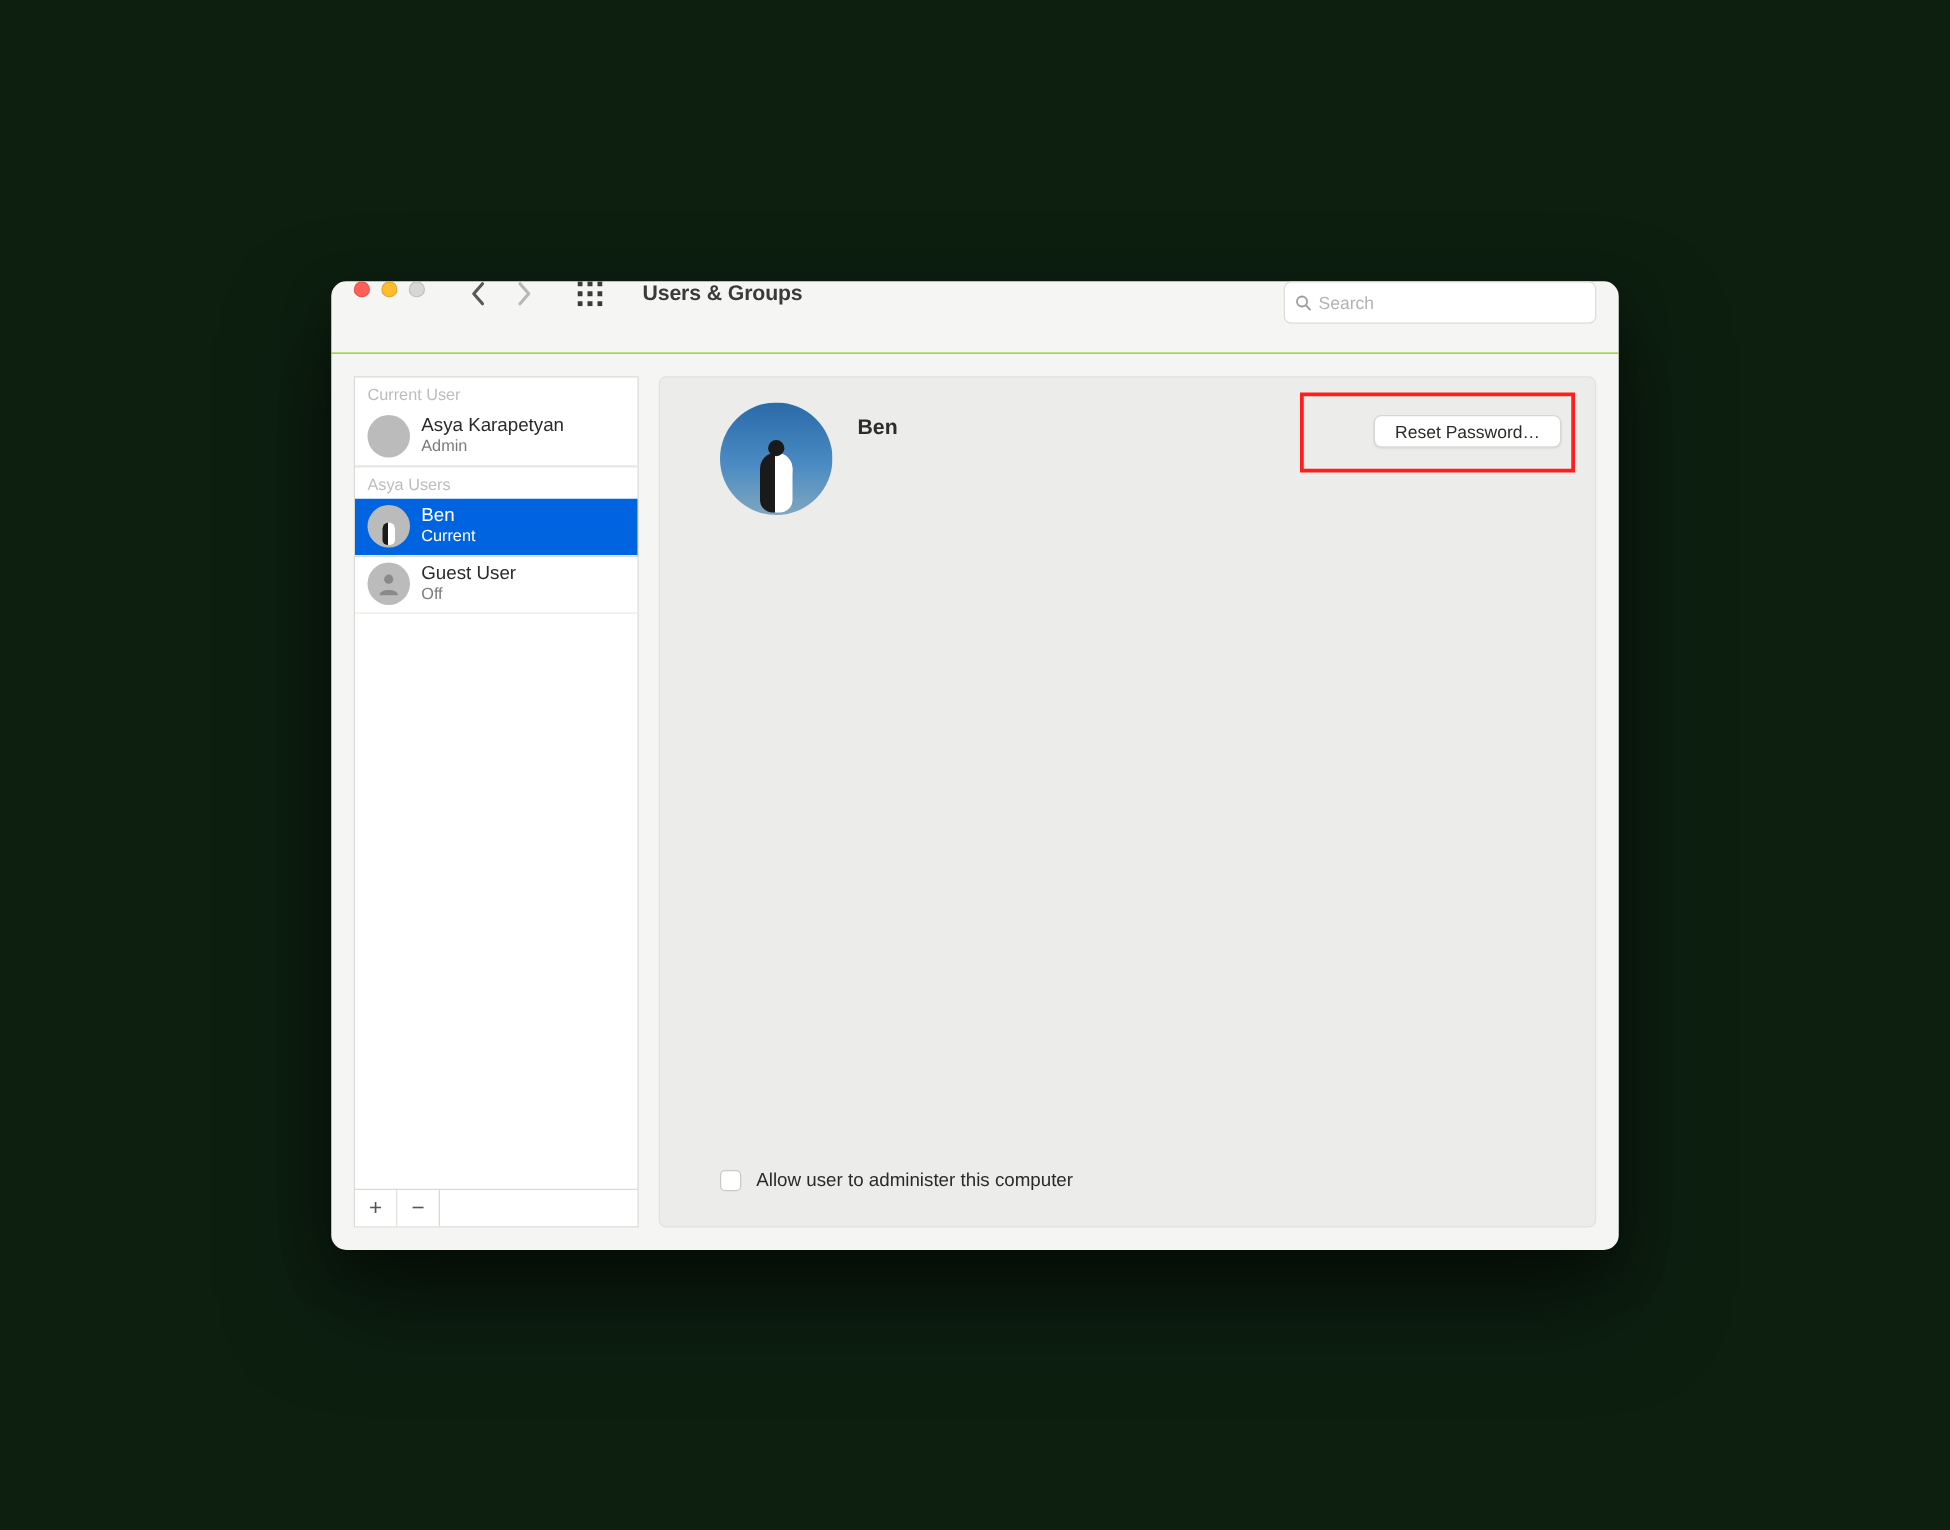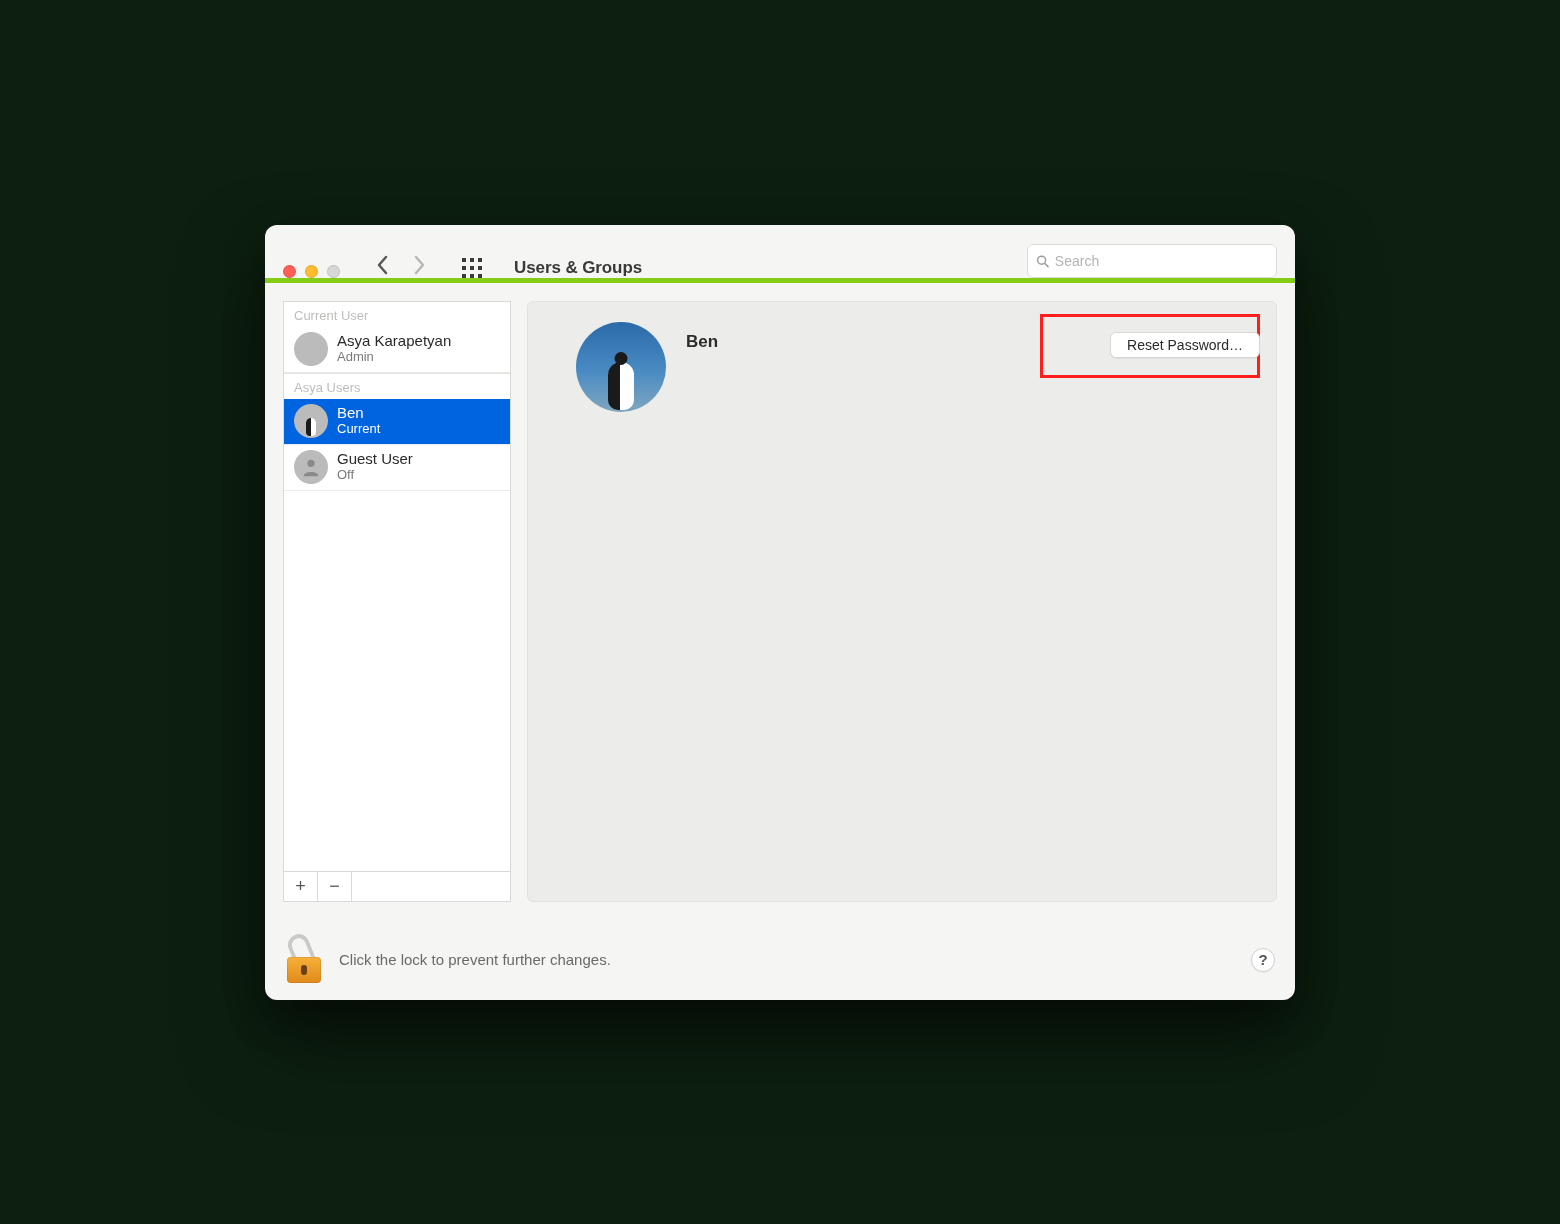--- a/index.html
+++ b/index.html
@@ -19,23 +19,23 @@
       background: #f5f5f3;
       border-radius: 12px;
       box-shadow: 0 40px 80px rgba(0,0,0,0.5), 0 15px 40px rgba(0,0,0,0.3);
       overflow: hidden;
       display: flex;
       flex-direction: column;
     }
     
     .titlebar {
       height: 58px;
-      border-bottom: 5px solid #84cc16;
+      border-bottom: 1px solid #84cc16;
       display: flex;
-      align-items: flex-end;
+      align-items: flex-start;
       padding: 0 18px;
       gap: 14px;
     }
     .traffic { display: flex; gap: 9px; }
     .traffic .dot {
       width: 13px; height: 13px; border-radius: 50%;
     }
     .dot.close { background: #ff5f57; border: 0.5px solid rgba(0,0,0,0.1);}
     .dot.min { background: #febc2e; border: 0.5px solid rgba(0,0,0,0.1);}
     .dot.zoom { background: #d7d7d5; border: 0.5px solid rgba(0,0,0,0.1);}
@@ -175,21 +175,21 @@
     .detail-name {
       font-size: 17px; font-weight:700; color:#2c2c2a;
       margin-top:-50px;
     }
     .highlight-box{
       position:absolute; top:12px; right:16px;
       width:220px; height:64px;
       border:3px solid #ff1e1e;
     }
     .reset-btn{
-      position:absolute; top:30px; right:16px;
+      position:absolute; top:30px; right:27px;
       background:#fff; border:1px solid #d7d7d4;
       border-radius:6px; padding: 4px 16px;
       box-shadow: 0 1px 1px rgba(0,0,0,0.06);
       font-size:14px; color:#2a2a28;
     }
     .main-flex{flex:1;}
     .admin-row{
       display:flex; align-items:center; gap:12px;
       padding: 0 0 28px 48px;
       font-size:15px; color:#2a2a28;
@@ -319,27 +319,22 @@
     </div>
 
     <div class="main">
       <div class="highlight-box"></div>
       <div class="detail-header">
         <div class="big-avatar"></div>
         <div class="detail-name">Ben</div>
       </div>
       <button class="reset-btn">Reset Password…</button>
       <div class="main-flex"></div>
+      <div class="admin-row">
+        <div class="checkbox"></div>
+        <span>Allow user to administer this computer</span>
+      </div>
     </div>
 
   </div>
 
-  <div class="footer">
-    <div class="lock">
-      <div class="shackle"></div>
-      <div class="body"></div>
-    </div>
-    <div class="footer-text">Click the lock to prevent further changes.</div>
-    <div class="spacer"></div>
-    <div class="help">?</div>
-  </div>
 
 </div>
 
 </body></html>

